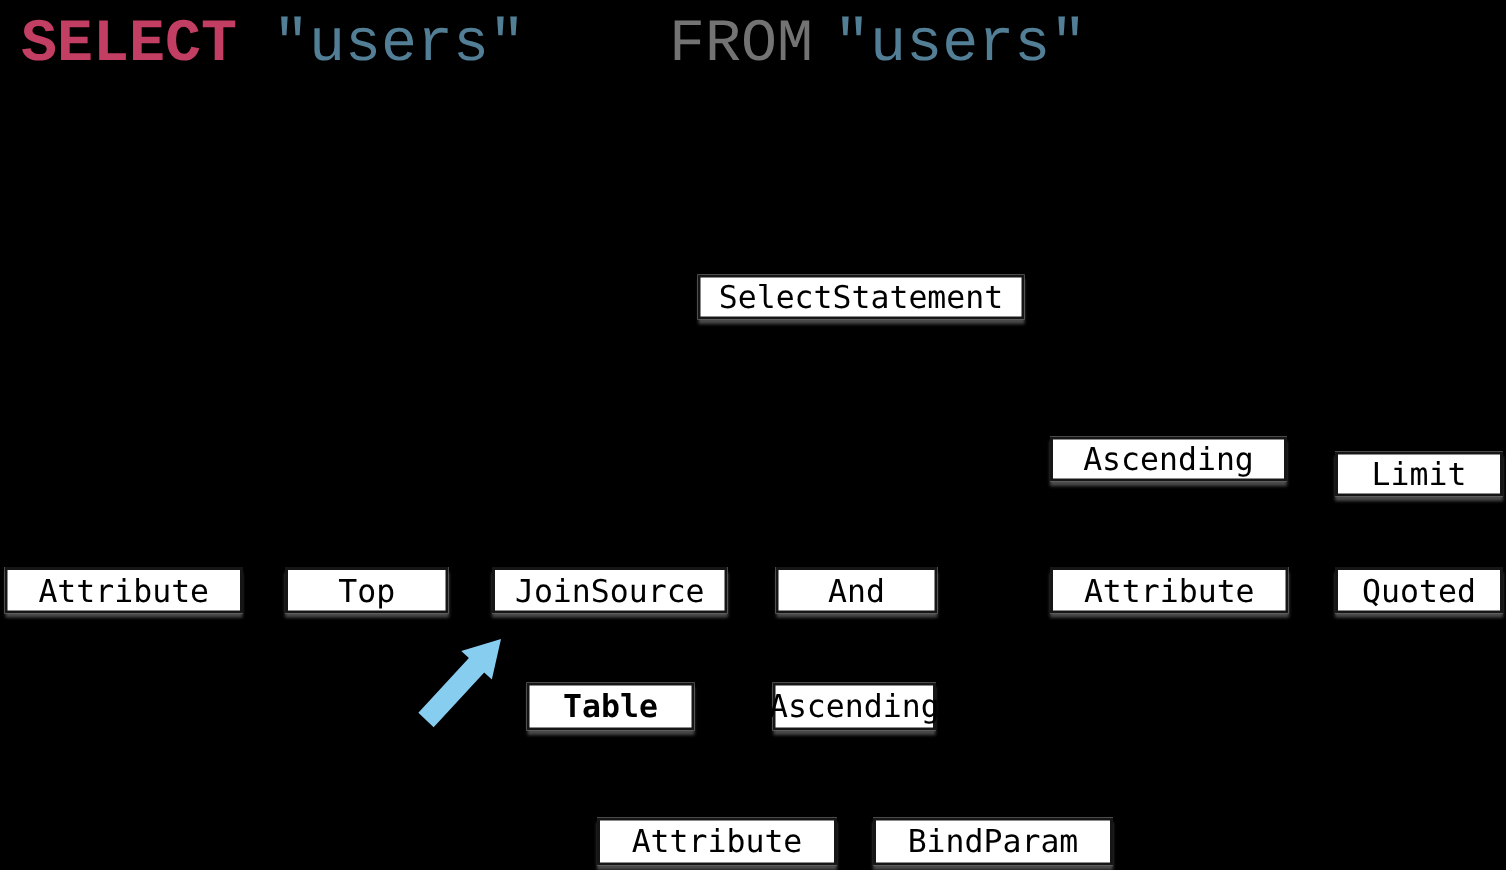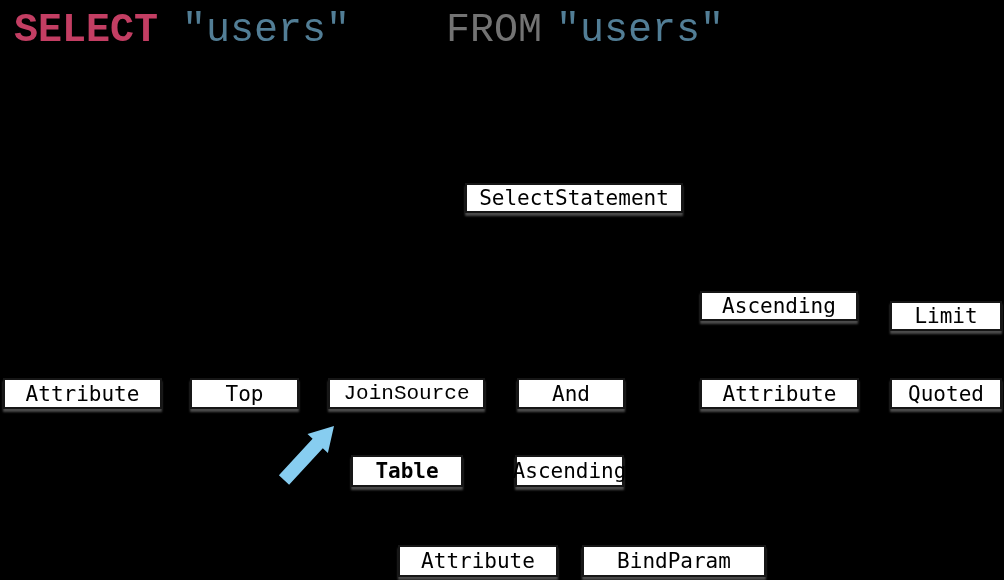--- a/index.html
+++ b/index.html
@@ -58,28 +58,28 @@
     font-size: 21px;
     font-weight: normal;
     white-space: nowrap;
   }
   .b0  { left: 465px; top: 183px; width: 218px; height: 30px; }
   .b1  { left: 328px; top: 299px; width: 157px; height: 30px; }
   .b2  { left: 700px; top: 291px; width: 158px; height: 30px; }
   .b3  { left: 890px; top: 301px; width: 112px; height: 30px; }
   .b4  { left: 3px;   top: 378px; width: 159px; height: 31px; }
   .b5  { left: 190px; top: 378px; width: 109px; height: 31px; }
-  .b6  { left: 328px; top: 378px; width: 157px; height: 31px; font-family: Liberation Mono, monospace; }
+  .b6  { left: 328px; top: 378px; width: 157px; height: 31px; }
   .b7  { left: 517px; top: 378px; width: 108px; height: 31px; }
   .b8  { left: 700px; top: 378px; width: 159px; height: 31px; }
   .b9  { left: 890px; top: 378px; width: 112px; height: 31px; }
   .b10 { left: 351px; top: 455px; width: 112px; height: 32px; font-weight: bold; }
   .b11 { left: 515px; top: 455px; width: 109px; height: 32px; }
   .b12 { left: 398px; top: 545px; width: 160px; height: 32px; }
-  .b13 { left: 582px; top: 545px; width: 184px; height: 32px; }
+  .b13 { left: 582px; top: 545px; width: 160px; height: 32px; }
 
   
   #arrow {
     position: absolute;
     left: 272px;
     top: 416px;
     width: 70px;
     height: 70px;
   }
 </style>

